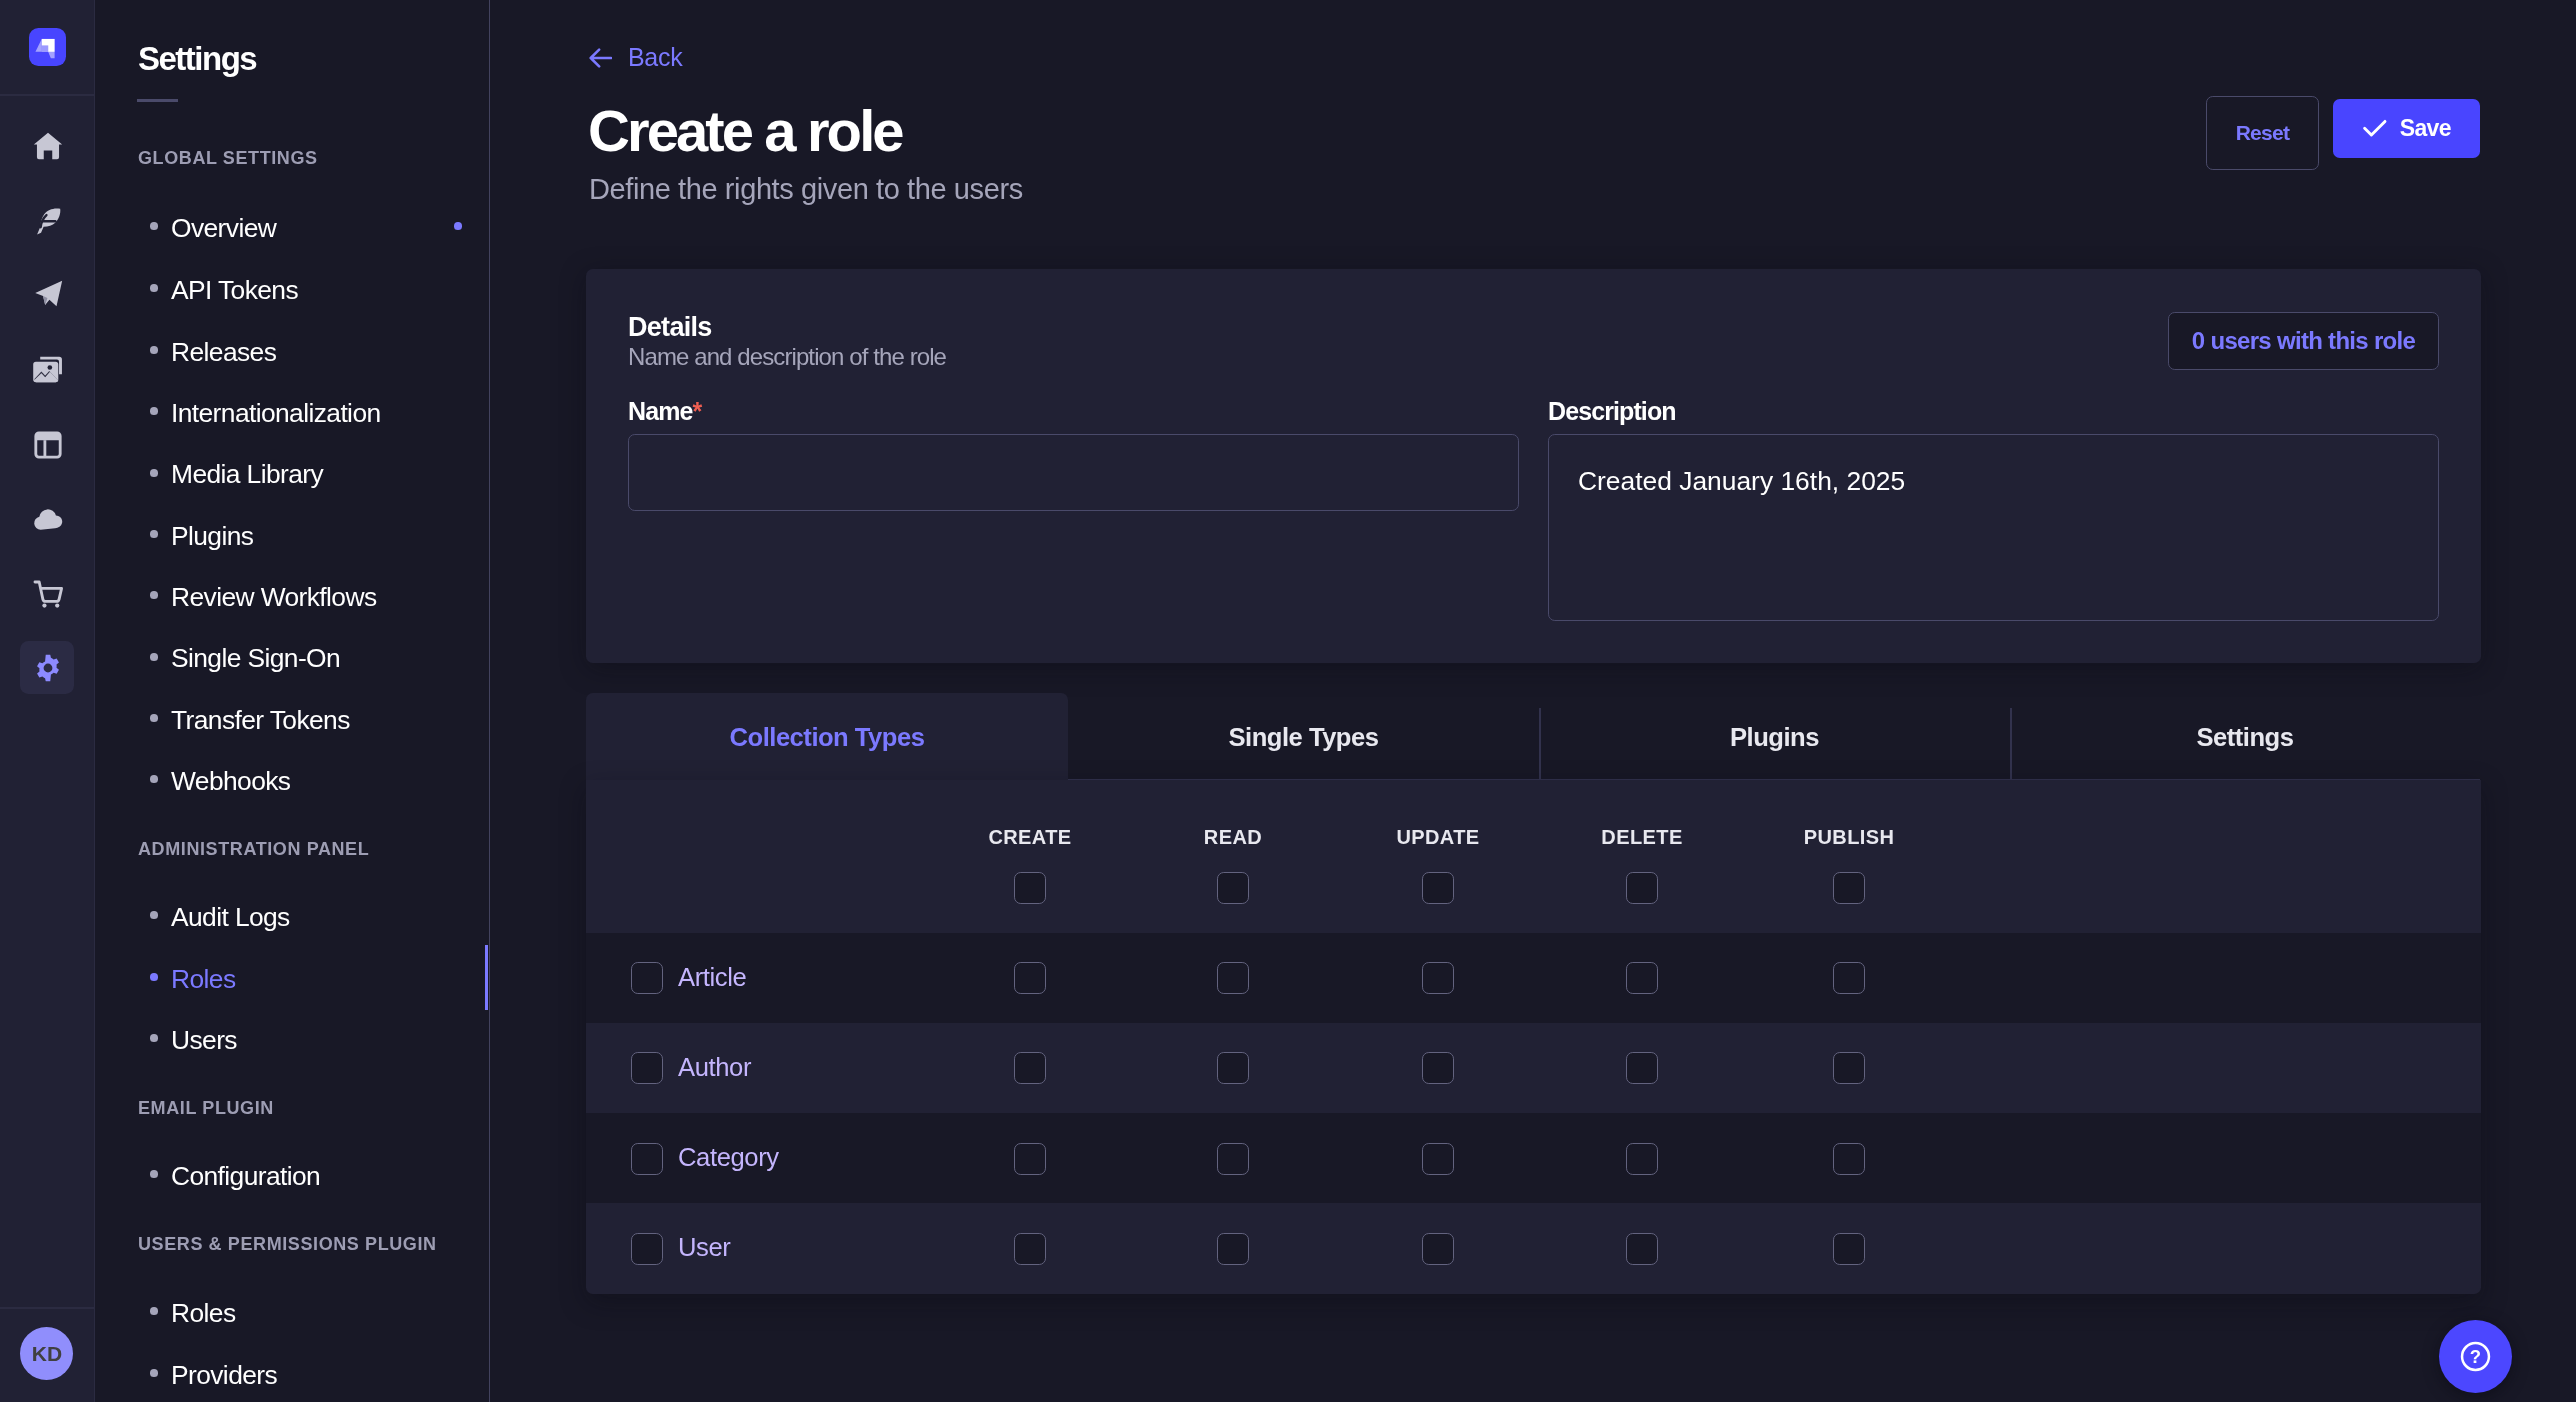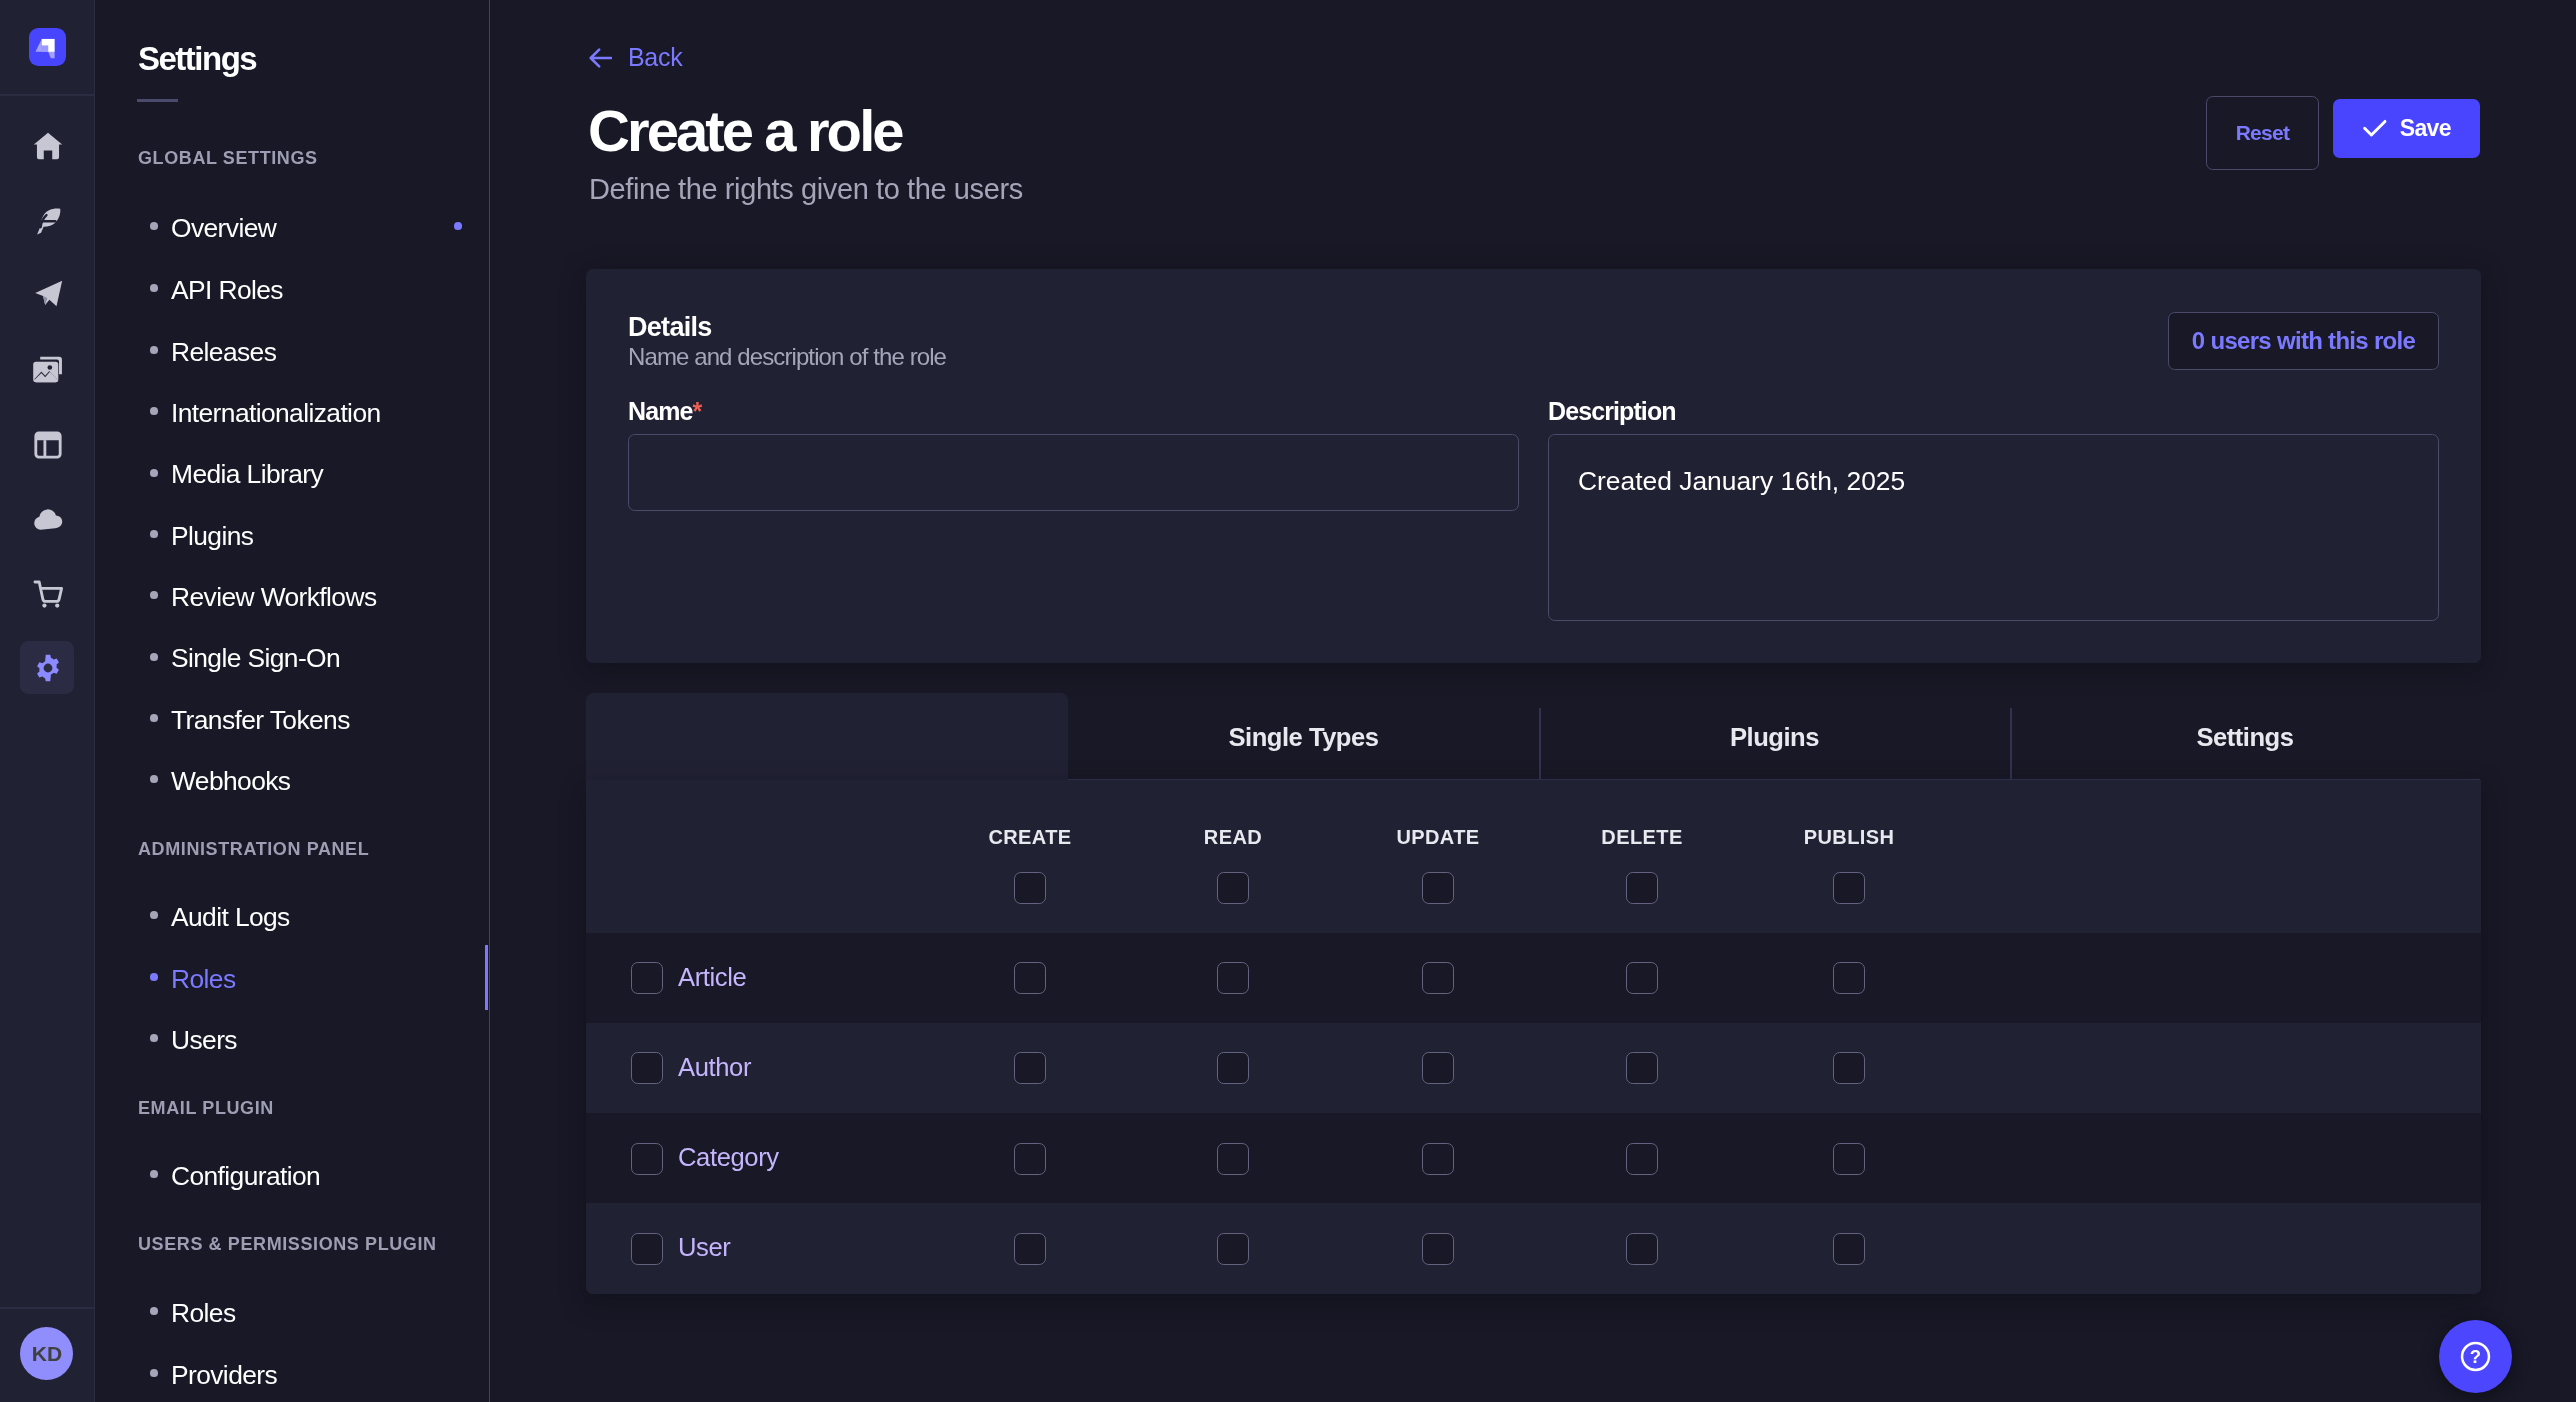--- a/index.html
+++ b/index.html
@@ -73,21 +73,21 @@
     <div class="abs sn-title">Settings</div>
     <div class="abs sn-divider"></div>
     <div class="abs sn-head" style="top:147px;">GLOBAL SETTINGS</div>
     <div class="abs sn-head" style="top:838px;">ADMINISTRATION PANEL</div>
     <div class="abs sn-head" style="top:1097px;">EMAIL PLUGIN</div>
     <div class="abs sn-head" style="top:1233px;">USERS &amp; PERMISSIONS PLUGIN</div>
 
     <div class="abs bullet" style="top:222px;"></div>
       <div class="abs sn-item" style="top:211px;">Overview</div>
     <div class="abs bullet" style="top:284px;"></div>
-      <div class="abs sn-item" style="top:273px;">API Roles</div>
+      <div class="abs sn-item" style="top:273px;">API Tokens</div>
     <div class="abs bullet" style="top:346px;"></div>
       <div class="abs sn-item" style="top:335px;">Releases</div>
     <div class="abs bullet" style="top:407px;"></div>
       <div class="abs sn-item" style="top:396px;">Internationalization</div>
     <div class="abs bullet" style="top:469px;"></div>
       <div class="abs sn-item" style="top:457px;">Media Library</div>
     <div class="abs bullet" style="top:530px;"></div>
       <div class="abs sn-item" style="top:519px;">Plugins</div>
     <div class="abs bullet" style="top:591px;"></div>
       <div class="abs sn-item" style="top:580px;">Review Workflows</div>
@@ -211,20 +211,21 @@
     <div class="c1" id="d-sub" style="top:74px;">Name and description of the role</div>
     <div class="c1" id="users-btn">0 users with this role</div>
     <div class="c1 f-label" style="left:42px; top:129px;">Name<span class="star">*</span></div>
     <div class="c1 f-label" style="left:962px; top:129px;">Description</div>
     <div class="c1 field" id="name-input"></div>
     <div class="c1 field" id="desc-area"></div>
     <div class="c1" id="desc-text" style="left:992px; top:197px;">Created January 16th, 2025</div>
   </div>
 
   <div id="tab-active" class="abs"></div>
+  <div class="abs tab-txt purple" style="left:586px; width:482px;">Collection Types</div>
   <div class="abs tab-txt" style="left:1068px; width:471px; color:#e8e8ef;">Single Types</div>
   <div class="abs tab-txt" style="left:1539px; width:471px; color:#e8e8ef;">Plugins</div>
   <div class="abs tab-txt" style="left:2010px; width:470px; color:#e8e8ef;">Settings</div>
   <div class="abs tab-sep" style="left:1539px;"></div>
   <div class="abs tab-sep" style="left:2010px;"></div>
   <div id="tabs-line" class="abs"></div>
 
   <div id="panel" class="abs"></div>
   <div class="abs th" style="left:1030px;">CREATE</div>
   <div class="abs th" style="left:1233px;">READ</div>

